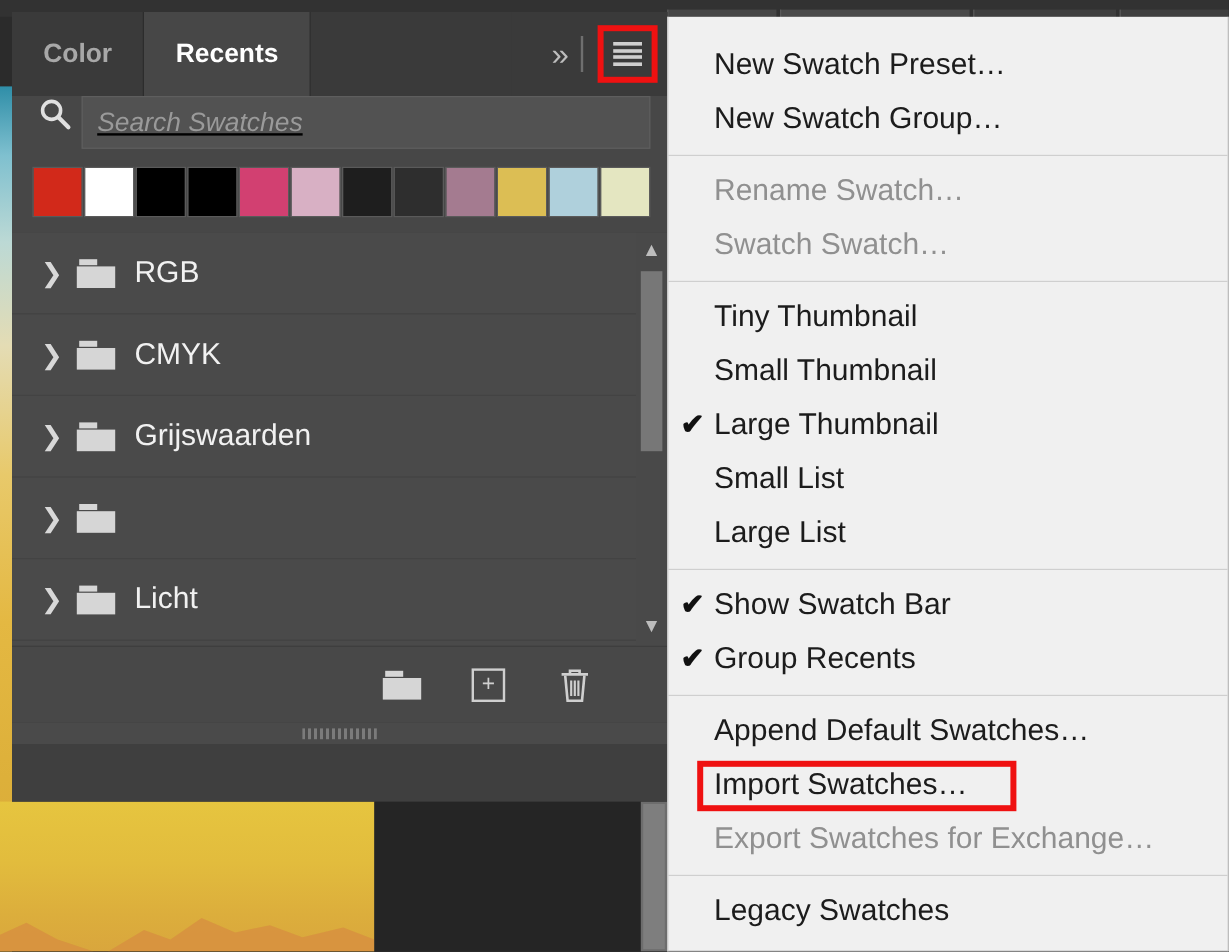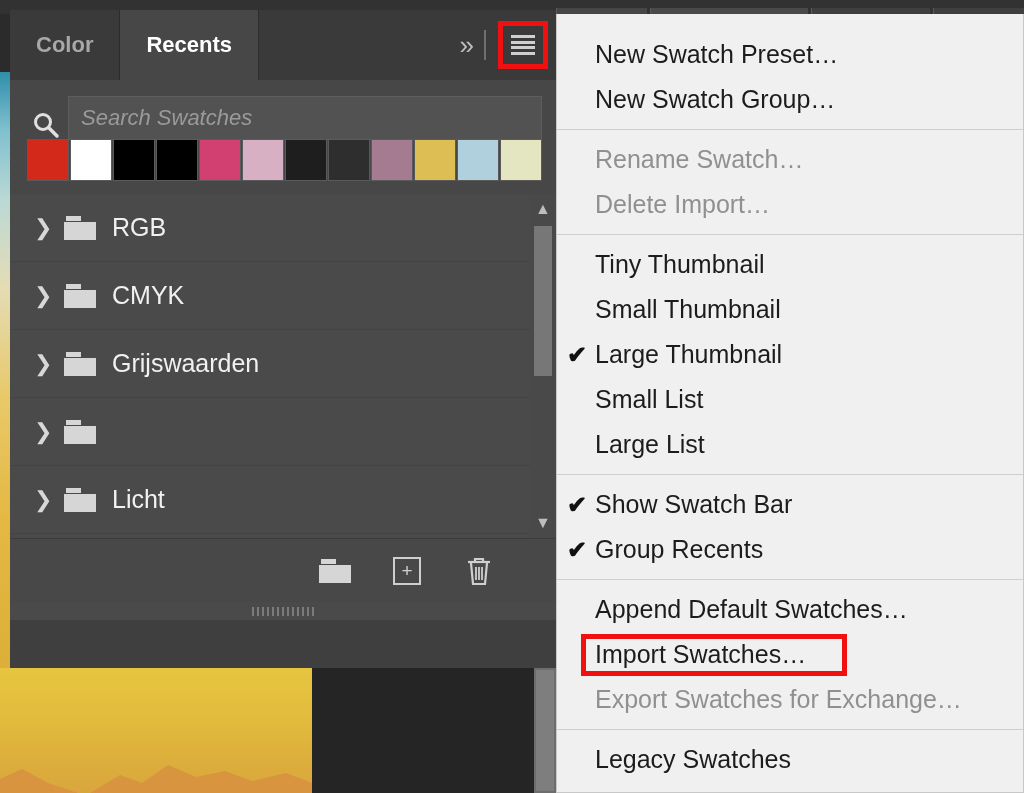--- a/index.html
+++ b/index.html
@@ -81,21 +81,21 @@
   }
   .menu-btn-hl{
     position:absolute; left:0; top:0; width:50px; height:48px;
     border:5px solid #ef1111; background:transparent;
   }
   .hamburger{ width:24px; height:20px; display:flex; flex-direction:column; justify-content:space-between; }
   .hamburger i{ display:block; height:3px; background:#cfcfcf; }
 
   
   .panel-body{ background:#474747; }
-  .search-row{ display:flex; align-items:flex-end; height:60px; padding:0 14px; }
+  .search-row{ display:flex; align-items:flex-start; height:60px; padding:0 14px;text-decoration:underline; }
   .search-ico{ width:44px; display:flex; align-items:center; justify-content:center; }
   .search-box{
     flex:1; height:44px; background:#525252; border:1px solid #5e5e5e;
     display:flex; align-items:center; padding:0 12px;
   }
   .search-box span{ color:#9a9a9a; font-size:22px; font-style:italic; }
 
   
   .recents{ display:flex; gap:3px; padding:0 14px 14px 18px; }
   .sw{ width:40px; height:40px; outline:1px solid #5a5a5a; }
@@ -323,21 +323,21 @@
         <span>New Swatch Preset…</span>
       </div>
       <div class="mi">
         <span>New Swatch Group…</span>
       </div>
       <div class="msep"></div>
       <div class="mi disabled">
         <span>Rename Swatch…</span>
       </div>
       <div class="mi disabled">
-        <span>Delete Import…</span>
+        <span>Swatch Swatch…</span>
       </div>
       <div class="msep"></div>
       <div class="mi">
         <span>Tiny Thumbnail</span>
       </div>
       <div class="mi">
         <span>Small Thumbnail</span>
       </div>
       <div class="mi">
         <span class="check">✔</span>

